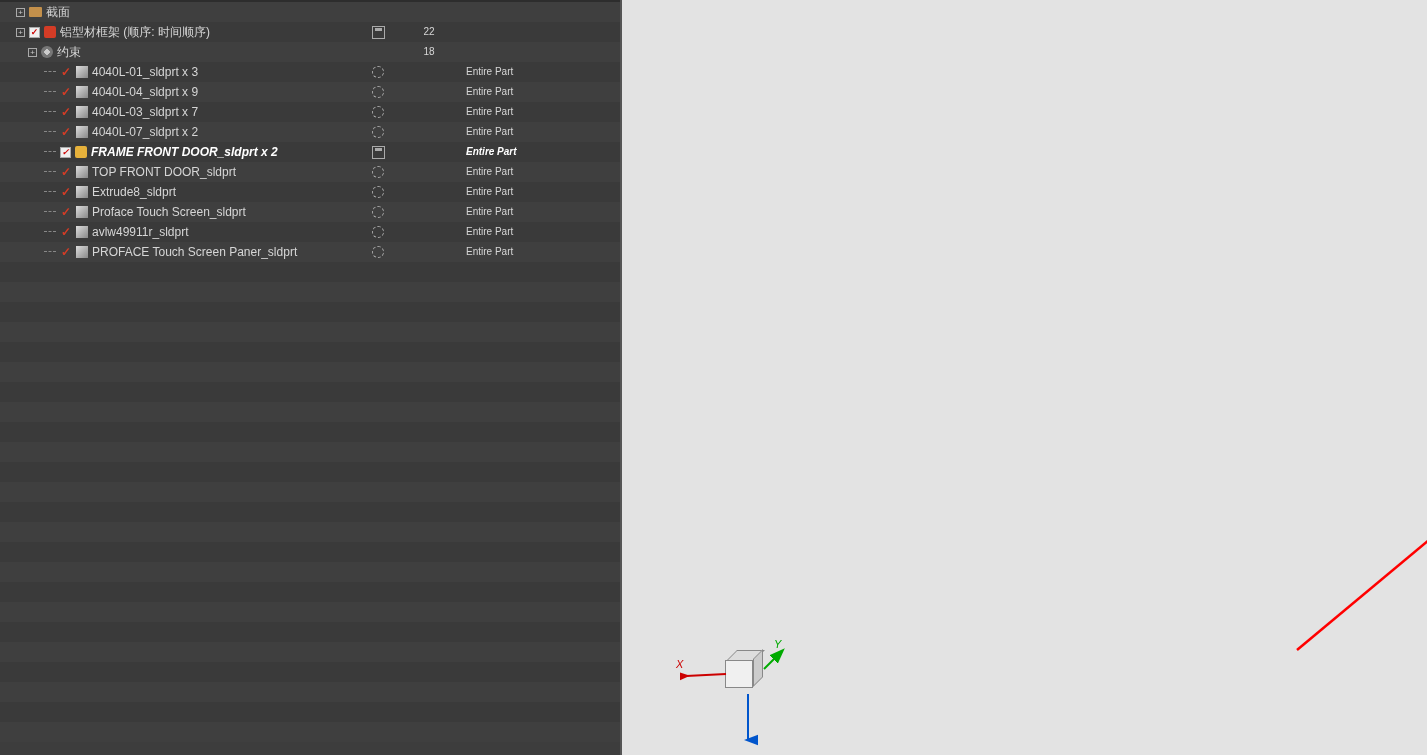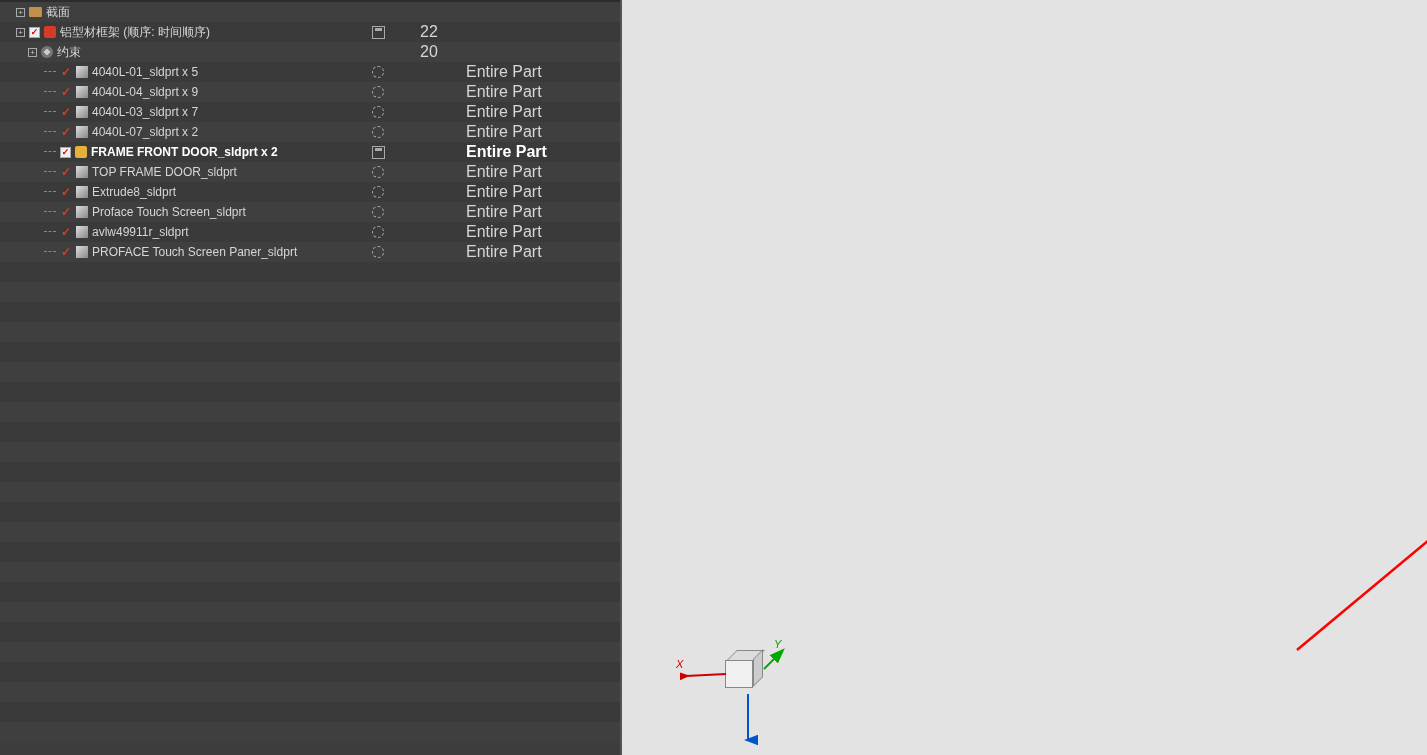--- a/index.html
+++ b/index.html
@@ -32,26 +32,26 @@
 .ico-gear { width:12px;height:12px;border-radius:50%;background:radial-gradient(circle,#ccc 30%,#777 31%); }
 .ico-line { width:12px;height:12px;position:relative;}
 .ico-line::before{content:'';position:absolute;left:0;top:5px;width:12px;border-top:1px dashed #888;}
 .ico-check { color:#d43c26; font-size:12px; font-weight:bold; width:12px; text-align:center;}
 .ico-cube { width:12px;height:12px;background:linear-gradient(135deg,#ddd,#888); }
 .ico-yellow { width:12px;height:12px;background:#e6b13b;border-radius:2px;}
 .ico-save { width:13px;height:13px;border:1px solid #aaa; position:relative;}
 .ico-save::after{content:'';position:absolute;left:2px;top:1px;width:7px;height:3px;background:#aaa;}
 .ico-dashed-circle { width:12px;height:12px;border:1px dashed #aaa;border-radius:50%;}
 
-.col-cell { position:absolute; height:20px; line-height:20px; font-size:16px; color:#d6d6d6; }
+.col-cell { position:absolute; height:20px; line-height:20px; font-size:10px; color:#d6d6d6; }
 .c-icon  { left:365px; width:26px; display:flex; align-items:center; justify-content:center;}
 .c-qty   { left:404px; width:50px; text-align:center;}
 .c-mode  { left:466px; width:140px; text-align:left;}
 
-.bold { font-weight:bold; color:#fff; }
+.bold { font-weight:bold; color:#fff;font-style:italic; }
 .bold .c-mode{ font-weight:bold; color:#fff;}
 .vline { position:absolute; top:0; bottom:0; border-left:1px solid #2b2b2b; }
 .vl1{left:333px}.vl2{left:361px}.vl3{left:381px}.vl4{left:401px}.vl5{left:455px}
 
 
 .viewport { flex:1; height:755px; background:#e3e3e3; position:relative; border-left:2px solid #555;}
 .axis { position:absolute; left:678px; top:668px; }
 .axis-cube { position:absolute; width:40px; height:40px; left:45px; top:0; }
 .axis-cube .face { position:absolute; border:1px solid #888; }
 .axis-cube .front{ width:28px;height:28px;left:0;top:10px;background:#f0f0f0;}
@@ -108,29 +108,29 @@
         <span class="col-cell c-qty">22</span>
         <span class="col-cell c-mode"></span>
       </div>
       <div class="tree-row">
         <span class="tree-label ind2">
           <span class="ico-plus">+</span>
           <span class="ico ico-gear"></span>
           <span>约束</span>
         </span>
         <span class="col-cell c-icon"></span>
-        <span class="col-cell c-qty">20</span>
+        <span class="col-cell c-qty">18</span>
         <span class="col-cell c-mode"></span>
       </div>
       <div class="tree-row">
         <span class="tree-label ind3">
           <span class="ico ico-line"></span>
           <span class="ico-check">✓</span>
           <span class="ico ico-cube"></span>
-          <span>4040L-01_sldprt x 5</span>
+          <span>4040L-01_sldprt x 3</span>
         </span>
         <span class="col-cell c-icon">
           <span class="ico-dashed-circle"></span>
         </span>
         <span class="col-cell c-qty"></span>
         <span class="col-cell c-mode">Entire Part</span>
       </div>
       <div class="tree-row">
         <span class="tree-label ind3">
           <span class="ico ico-line"></span>
@@ -181,21 +181,21 @@
           <span class="ico-save"></span>
         </span>
         <span class="col-cell c-qty"></span>
         <span class="col-cell c-mode">Entire Part</span>
       </div>
       <div class="tree-row">
         <span class="tree-label ind3">
           <span class="ico ico-line"></span>
           <span class="ico-check">✓</span>
           <span class="ico ico-cube"></span>
-          <span>TOP FRAME DOOR_sldprt</span>
+          <span>TOP FRONT DOOR_sldprt</span>
         </span>
         <span class="col-cell c-icon">
           <span class="ico-dashed-circle"></span>
         </span>
         <span class="col-cell c-qty"></span>
         <span class="col-cell c-mode">Entire Part</span>
       </div>
       <div class="tree-row">
         <span class="tree-label ind3">
           <span class="ico ico-line"></span>

